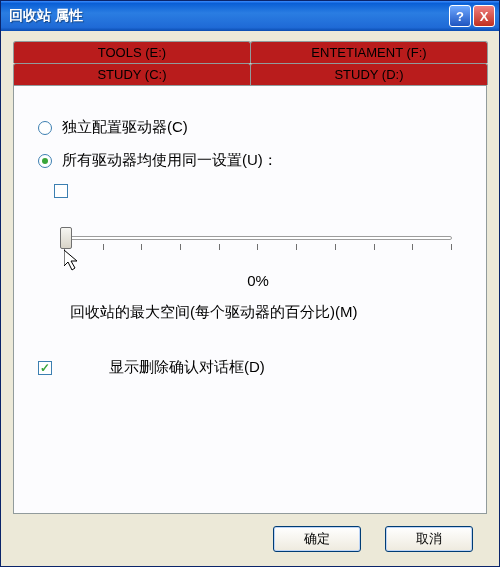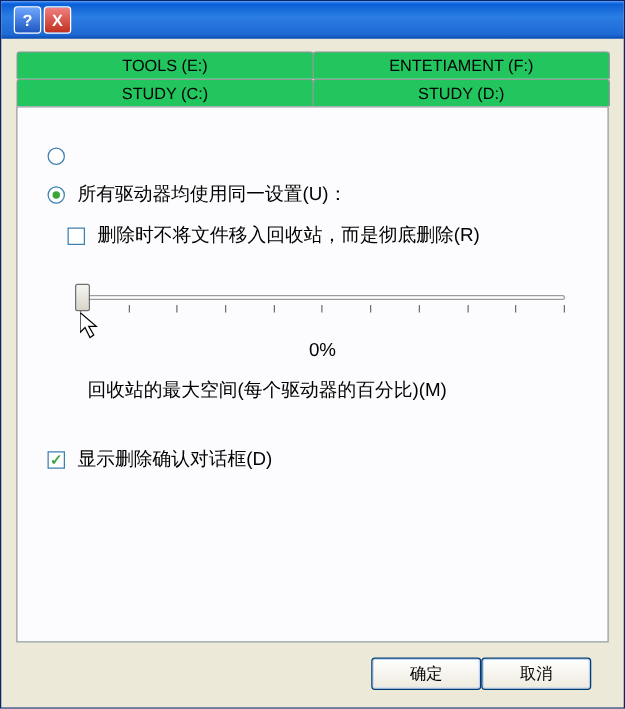--- a/index.html
+++ b/index.html
@@ -55,21 +55,21 @@
     display: flex;
     flex-direction: column;
   }
   .tabs-area { position: relative; }
   .tabs-row {
     display: flex;
   }
   .tab {
     border: 1px solid #919b9c;
     border-bottom: none;
-    background: #22c55e;
+    background: #b91c1c;
     padding: 3px 0 3px 0;
     text-align: center;
     font-size: 13px;
     cursor: pointer;
     margin-right: -1px;
     border-top-left-radius: 3px;
     border-top-right-radius: 3px;
     position: relative;
   }
   .tabs-row.top .tab { flex: 1; }
@@ -172,44 +172,46 @@
   }
   .caption {
     font-size: 15px;
     margin: 6px 0 0 22px;
   }
   .confirm-row {
     display: flex;
     align-items: center;
     margin: 36px 0 0 6px;
     font-size: 15px;
+    gap: 47px;
   }
   .button-row {
     padding: 12px 14px 14px 0;
     display: flex;
     justify-content: flex-end;
-    gap: 0;
+    gap: 24px;
   }
   .btn {
     min-width: 88px;
     height: 26px;
     border: 1px solid #003c74;
     background: linear-gradient(to bottom, #ffffff, #eeeade);
     border-radius: 3px;
     font-size: 13px;
     cursor: pointer;
     box-shadow: 0 0 0 1px #bcd4f6 inset;
   }
 </style>
 </head>
 <body>
 
 <div class="window">
 
   <div class="titlebar">
+    <div class="title">回收站 属性</div>
     <div class="winbtn">
         <span>?</span>
       </div>
     <div class="winbtn close">
         <span>X</span>
       </div>
   </div>
 
   <div class="client">
 
@@ -221,30 +223,30 @@
       <div class="tabs-row second">
         <div class="tab"><span>STUDY (C:)</span></div>
         <div class="tab"><span>STUDY (D:)</span></div>
       </div>
     </div>
 
     <div class="tab-panel">
 
       <div class="opt-row">
         <span class="radio"></span>
+        <span>独立配置驱动器(C)</span>
       </div>
 
       <div class="opt-row">
         <span class="radio checked"></span>
         <span>所有驱动器均使用同一设置(U)：</span>
       </div>
 
       <div class="opt-row" style="margin-left:22px">
         <span class="checkbox"></span>
-        <span>删除时不将文件移入回收站，而是彻底删除(R)</span>
       </div>
 
       <div class="slider-group">
         <div class="slider-track">
           <div class="slider-rail"></div>
           <div class="slider-ticks">
             <span></span>
               <span></span>
               <span></span>
               <span></span>

